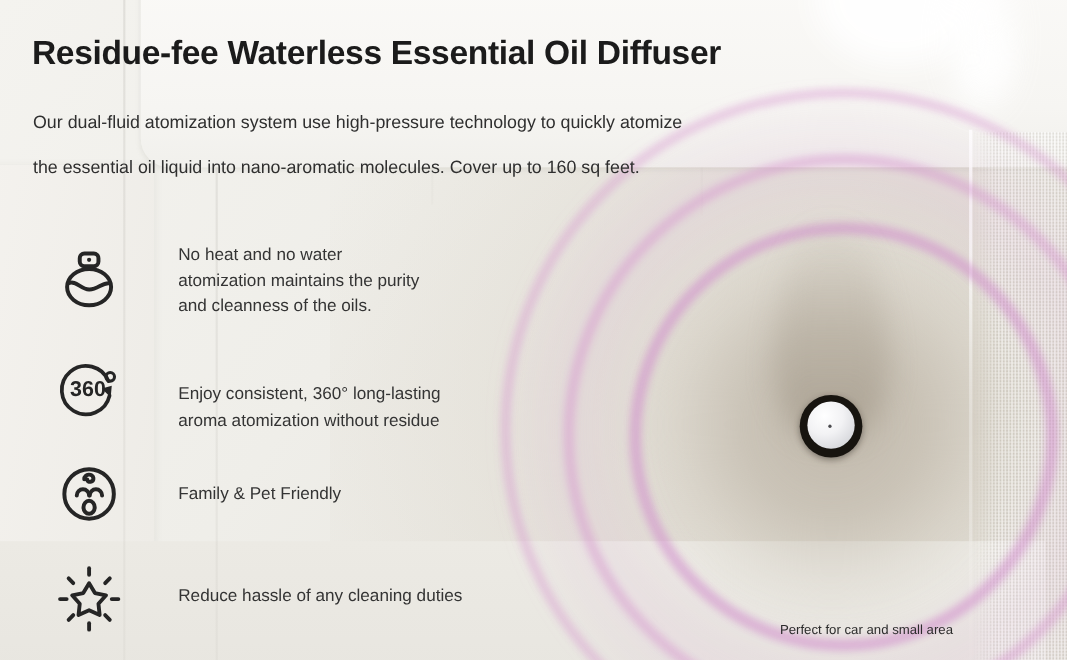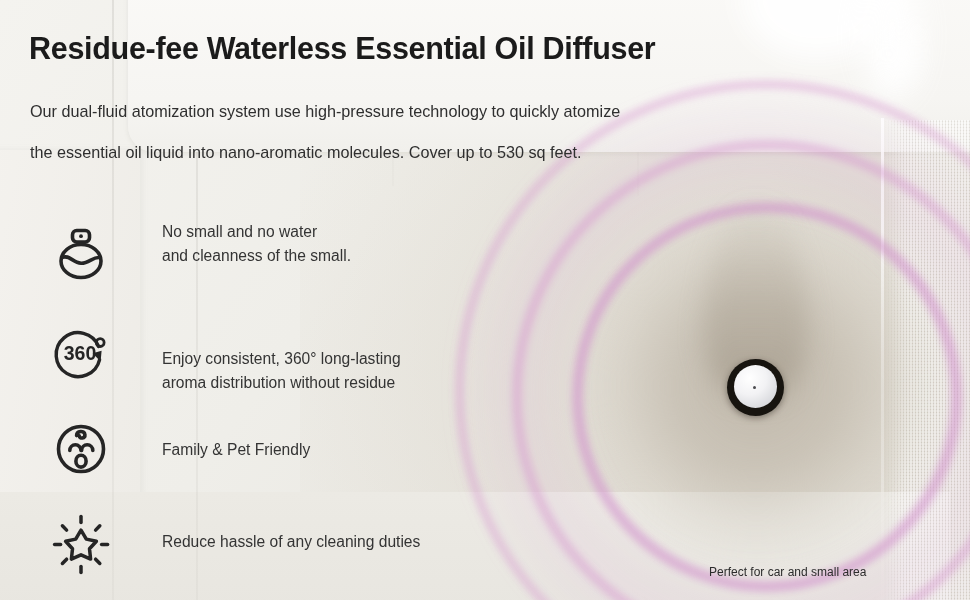--- a/index.html
+++ b/index.html
@@ -263,56 +263,57 @@
   <div class="device">
     <div class="device-ring"></div>
     <div class="device-face"></div>
     <div class="device-dot"></div>
   </div>
 
   <div class="headline">Residue-fee Waterless Essential Oil Diffuser</div>
 
   <div class="subcopy">
     <span class="line">Our dual-fluid atomization system use high-pressure technology to quickly atomize</span>
-    <span class="line">the essential oil liquid into nano-aromatic molecules. Cover up to 530 sq feet.</span>
+    <span class="line">the essential oil liquid into nano-aromatic molecules. Cover up to 160 sq feet.</span>
   </div>
 
   <div class="features">
 
     <div class="feature f1">
       <span class="icon">
         <svg viewBox="0 0 62 62" width="62" height="62">
           <g fill="none" stroke="#252525" stroke-width="3.6" stroke-linecap="round" stroke-linejoin="round">
             <rect x="22.5" y="7.5" width="17" height="11.5" rx="4.2"></rect>
             <ellipse cx="31" cy="38" rx="20" ry="16.5"></ellipse>
             <path d="M12.2 34.5 C19 31.2, 23 39.8, 31 40.2 C38.6 40.6, 43.6 33.2, 49.7 34.6"></path>
           </g>
           <circle cx="31" cy="13.2" r="1.9" fill="#252525"></circle>
         </svg>
       </span>
       <span class="ftext">
-        <span class="line">No small and no water</span>
-        <span class="line">and cleanness of the small.</span>
+        <span class="line">No heat and no water</span>
+        <span class="line">atomization maintains the purity</span>
+        <span class="line">and cleanness of the oils.</span>
       </span>
     </div>
 
     <div class="feature f2">
       <span class="icon">
         <svg viewBox="0 0 62 62" width="62" height="62">
           <g fill="none" stroke="#252525" stroke-width="3.4" stroke-linecap="round">
             <path d="M48.6 24.5 A22 22 0 1 0 49.6 37.6"></path>
           </g>
           <path d="M42.6 31.2 L50.6 39.4 L51.6 28.7 Z" fill="#252525"></path>
           <text x="30" y="38.4" font-family="'Liberation Sans',sans-serif" font-size="19.5" font-weight="700" fill="#252525" text-anchor="middle">360</text>
           <circle cx="50.2" cy="20.6" r="3.9" fill="none" stroke="#252525" stroke-width="2.8"></circle>
         </svg>
       </span>
       <span class="ftext">
         <span class="line">Enjoy consistent, 360° long-lasting</span>
-        <span class="line">aroma distribution without residue</span>
+        <span class="line">aroma atomization without residue</span>
       </span>
     </div>
 
     <div class="feature f3">
       <span class="icon">
         <svg viewBox="0 0 62 62" width="62" height="62">
           <g fill="none" stroke="#252525" stroke-width="3.6" stroke-linecap="round" stroke-linejoin="round">
             <circle cx="31" cy="31" r="22.5"></circle>
             <path d="M26.6 17.6 C26.6 12.6, 34.4 12.0, 34.9 16.6 C35.3 20.4, 29.6 21.4, 29.3 17.9"></path>
             <path d="M19.8 32.4 A5.6 5.6 0 0 1 31 32.4"></path>

